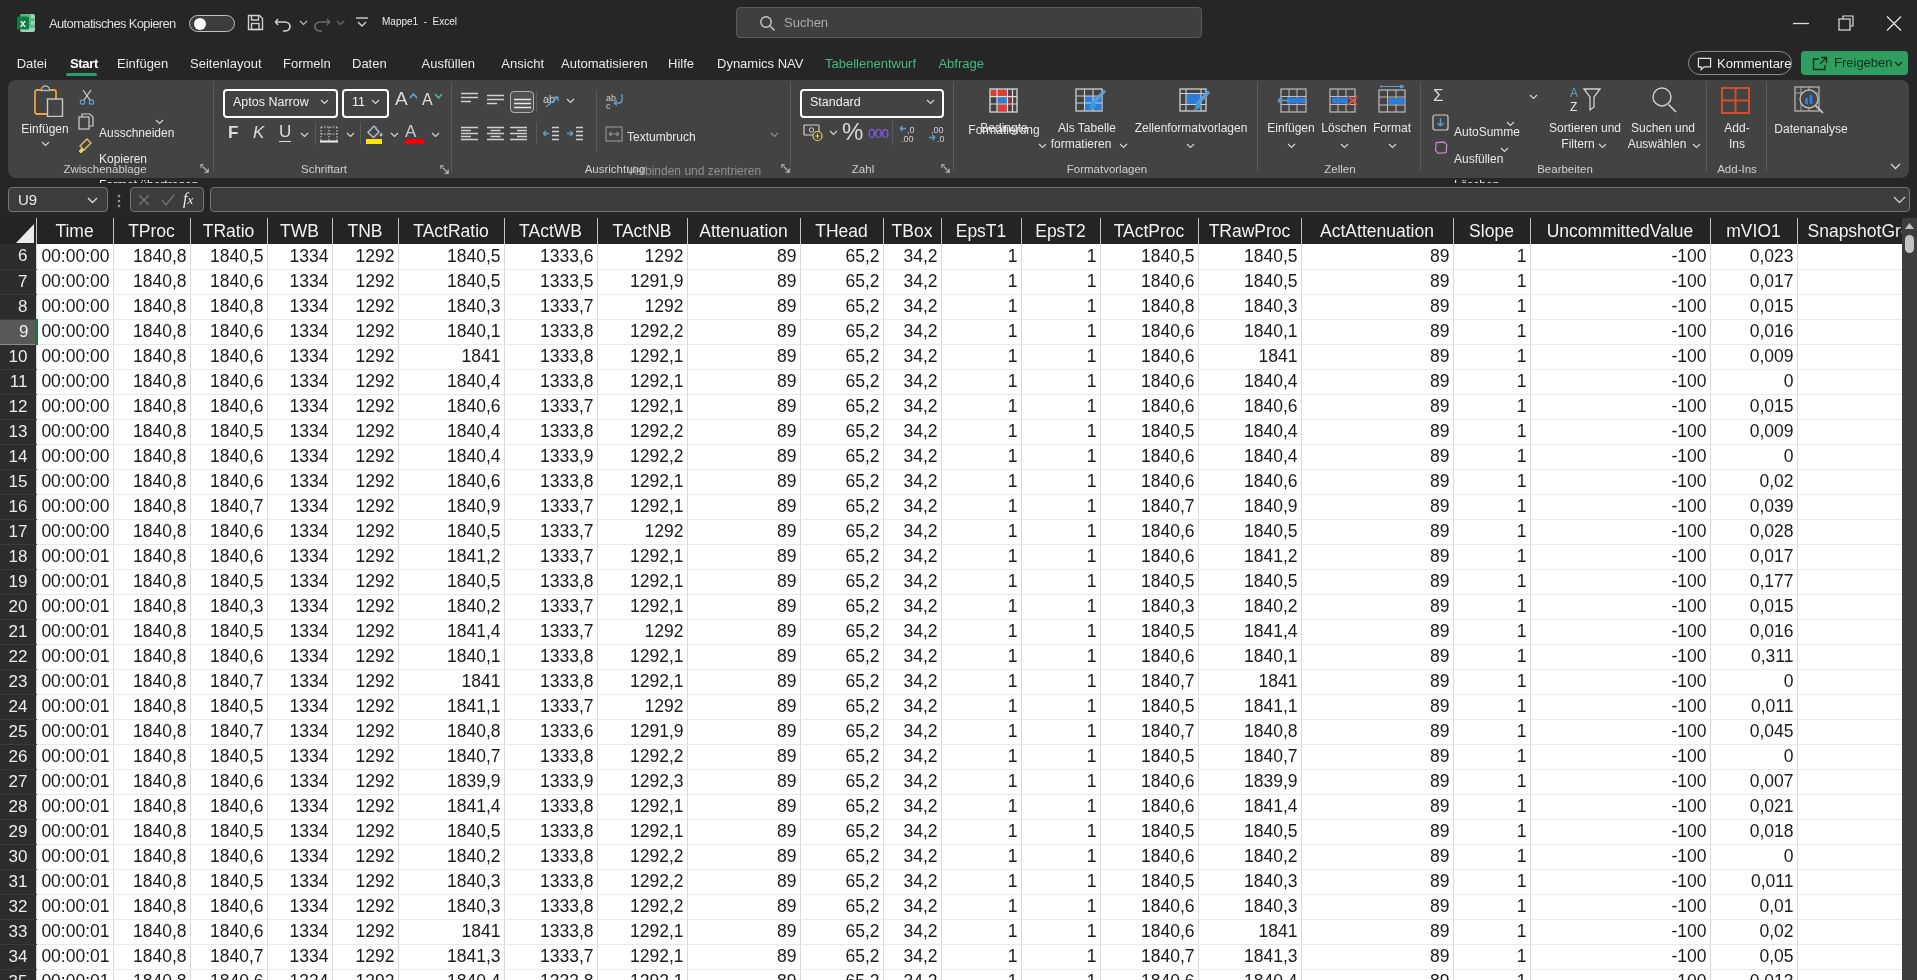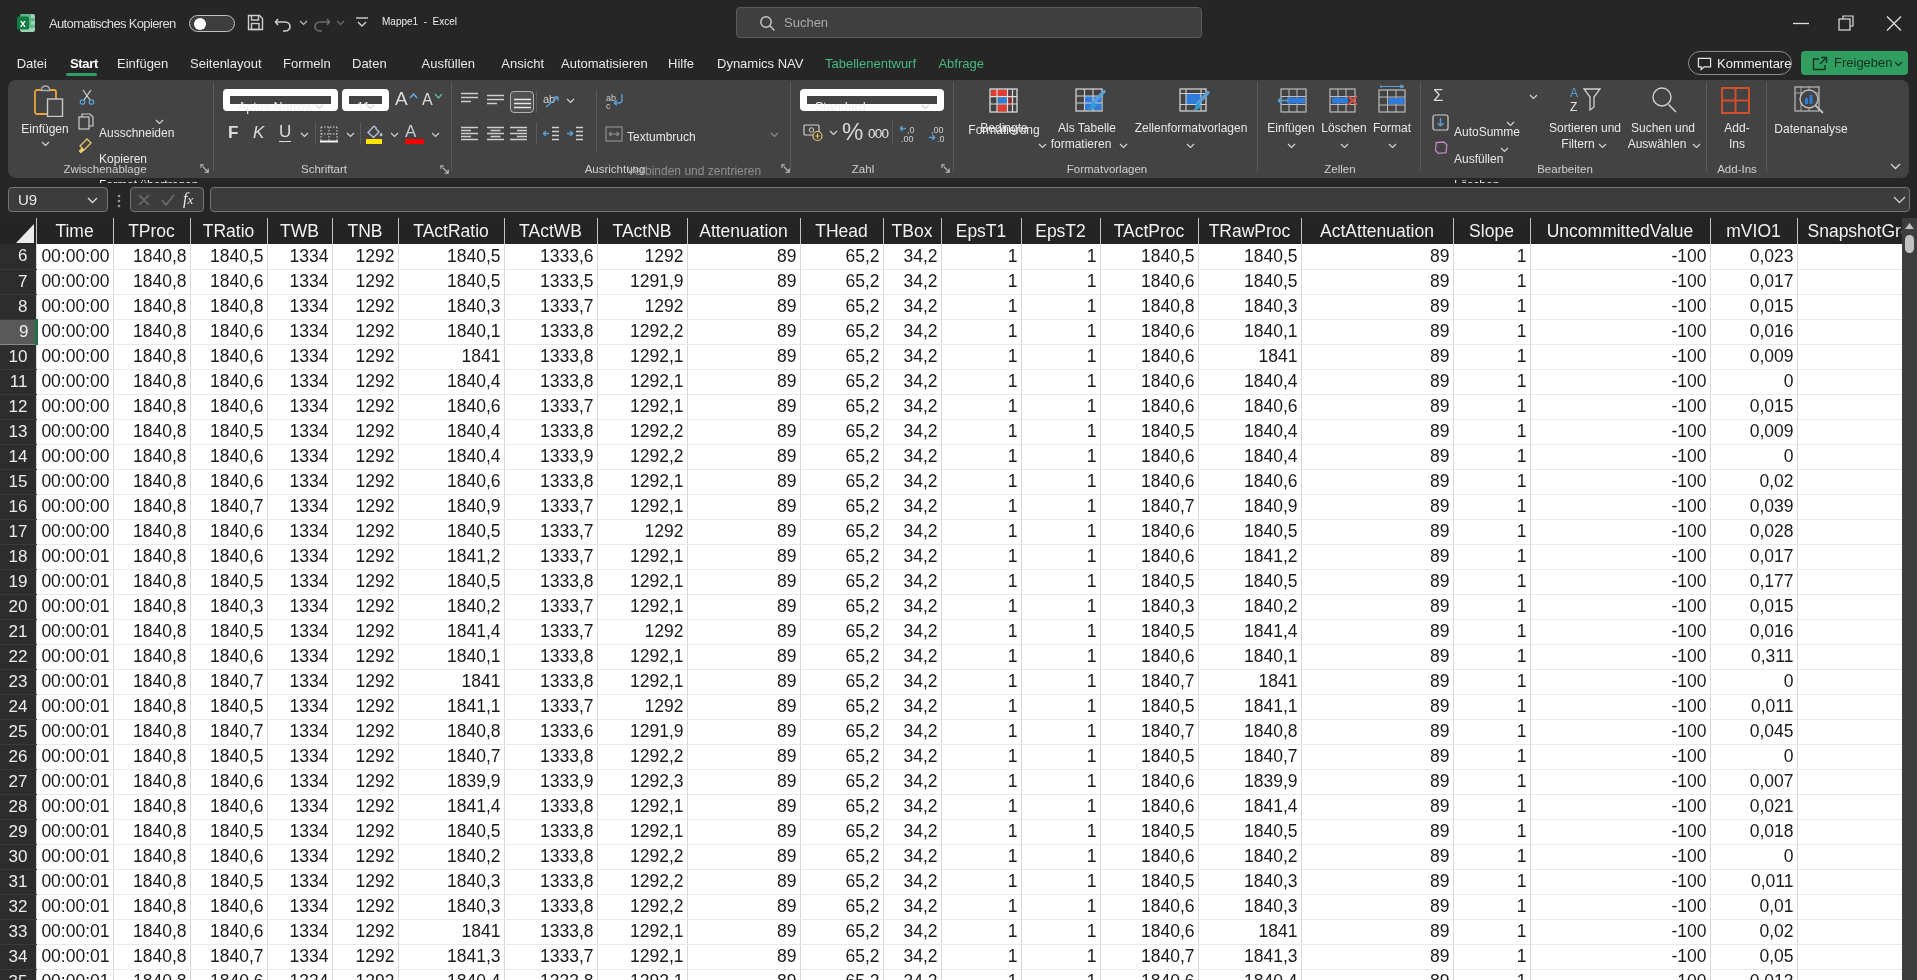--- a/index.html
+++ b/index.html
@@ -26,21 +26,21 @@
 #start-underline { position:absolute; left:66px; top:26px; width:31px; height:3px; background:#2e9e64; border-radius:2px; }
 
 
 #ribbon { position:absolute; left:0; top:78px; width:1917px; height:105px; background:#262626; }
 #rcard { position:absolute; left:8px; top:2px; width:1901px; height:98px; background:#434343; border-radius:8px; }
 .rsep { position:absolute; top:4px; width:1px; height:89px; background:#5a5a5a; }
 .glabel { position:absolute; top:85px; font-size:11.5px; color:#cfcfcf; text-align:center; white-space:nowrap; }
 .rtext { position:absolute; font-size:12px; color:#e8e8e8; white-space:nowrap;margin-top:37px; }
 .rtext.dim { color:#8f8f8f; }
 .rlabel2 { position:absolute; font-size:12px; color:#e8e8e8; text-align:center; line-height:15.5px; white-space:nowrap; }
-.combo { position:absolute; top:11px; height:22px; border:7px solid #ffffff; border-radius:4px; }
+.combo { position:absolute; top:11px; height:29px; border:2px solid #ffffff; border-radius:4px; }
 .combo .ct { position:absolute; left:8px; top:3.5px; font-size:12.5px; color:#f0f0f0; }
 
 
 
 #fbar { position:absolute; left:0; top:183px; width:1917px; height:35px; background:#262626; }
 .fbox { position:absolute; top:4px; height:25px; background:#3c3c3c; border:1px solid #757575; border-radius:4px; }
 #namebox { left:8px; width:100px; }
 #namebox .t { position:absolute; left:9px; top:3px; font-size:15px; color:#e8e8e8; }
 #fxbox { left:130px; width:74px; }
 #ffield { left:210px; width:1700px; }
@@ -314,21 +314,21 @@
   <svg class="abs" style="left:803px;top:45px" width="21" height="19" viewBox="0 0 21 19">
     <rect x="1" y="2" width="15" height="10" rx="1" fill="none" stroke="#cfcfcf" stroke-width="1.2"></rect>
     <circle cx="8.5" cy="7" r="2.2" fill="none" stroke="#cfcfcf" stroke-width="1"></circle>
     <circle cx="14.5" cy="13" r="4.5" fill="#444" stroke="#e3c967" stroke-width="1.2"></circle>
     <path d="M14.5 10.5v5M12.5 13h4" stroke="#e3c967" stroke-width="1"></path>
   </svg>
   <svg class="abs" style="left:829px;top:52px" width="9" height="6" viewBox="0 0 9 6">
       <path d="M1 1l3.5 3.5L8 1" fill="none" stroke="#d4d4d4" stroke-width="1.2"></path>
     </svg>
   <div class="abs" style="left:842px;top:40px;font-size:24px;color:#d8d8d8">%</div>
-  <div class="abs" style="left:868px;top:47.5px;font-size:13.5px;letter-spacing:-0.8px;color:#e5e5e5">000</div>
+  <div class="abs" style="left:868px;top:47.5px;font-size:13.5px;letter-spacing:-0.8px;color:#8b5cf6">000</div>
   <div class="abs" style="left:892px;top:42px;width:1px;height:25px;background:#5a5a5a"></div>
   <svg class="abs" style="left:899px;top:47px" width="16" height="17" viewBox="0 0 16 17">
     <path d="M7 3.5H1M1 3.5L3.5 1M1 3.5L3.5 6" stroke="#5a9fd4" stroke-width="1.3" fill="none"></path>
     <text x="8" y="7.5" font-size="9" fill="#cfcfcf" font-family="Liberation Sans">,0</text>
     <text x="2" y="16.5" font-size="9" fill="#cfcfcf" font-family="Liberation Sans">,00</text>
   </svg>
   <svg class="abs" style="left:928px;top:47px" width="16" height="17" viewBox="0 0 16 17">
     <text x="3" y="7.5" font-size="9" fill="#cfcfcf" font-family="Liberation Sans">,00</text>
     <path d="M1 12.5h6M7 12.5L4.5 10M7 12.5L4.5 15" stroke="#5a9fd4" stroke-width="1.3" fill="none"></path>
     <text x="9" y="16.5" font-size="9" fill="#cfcfcf" font-family="Liberation Sans">,0</text>

